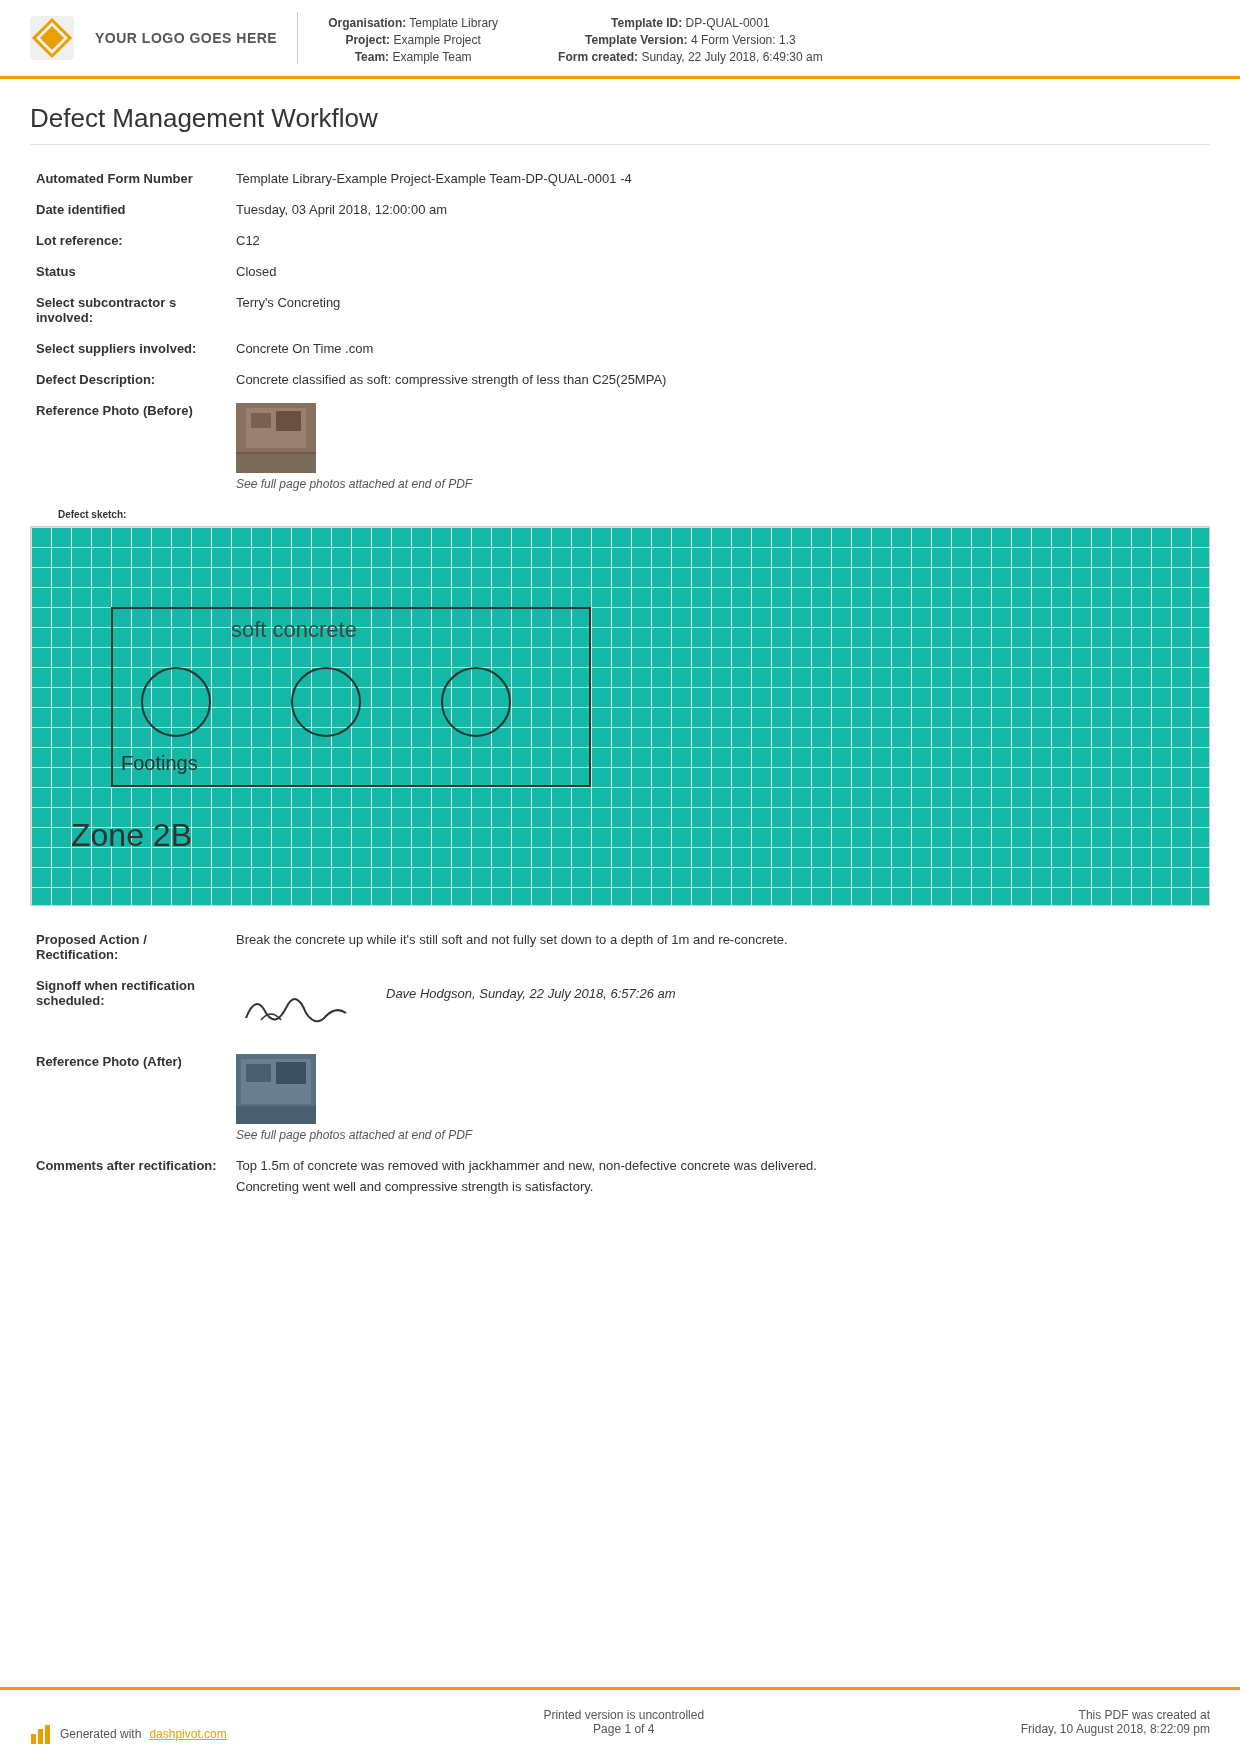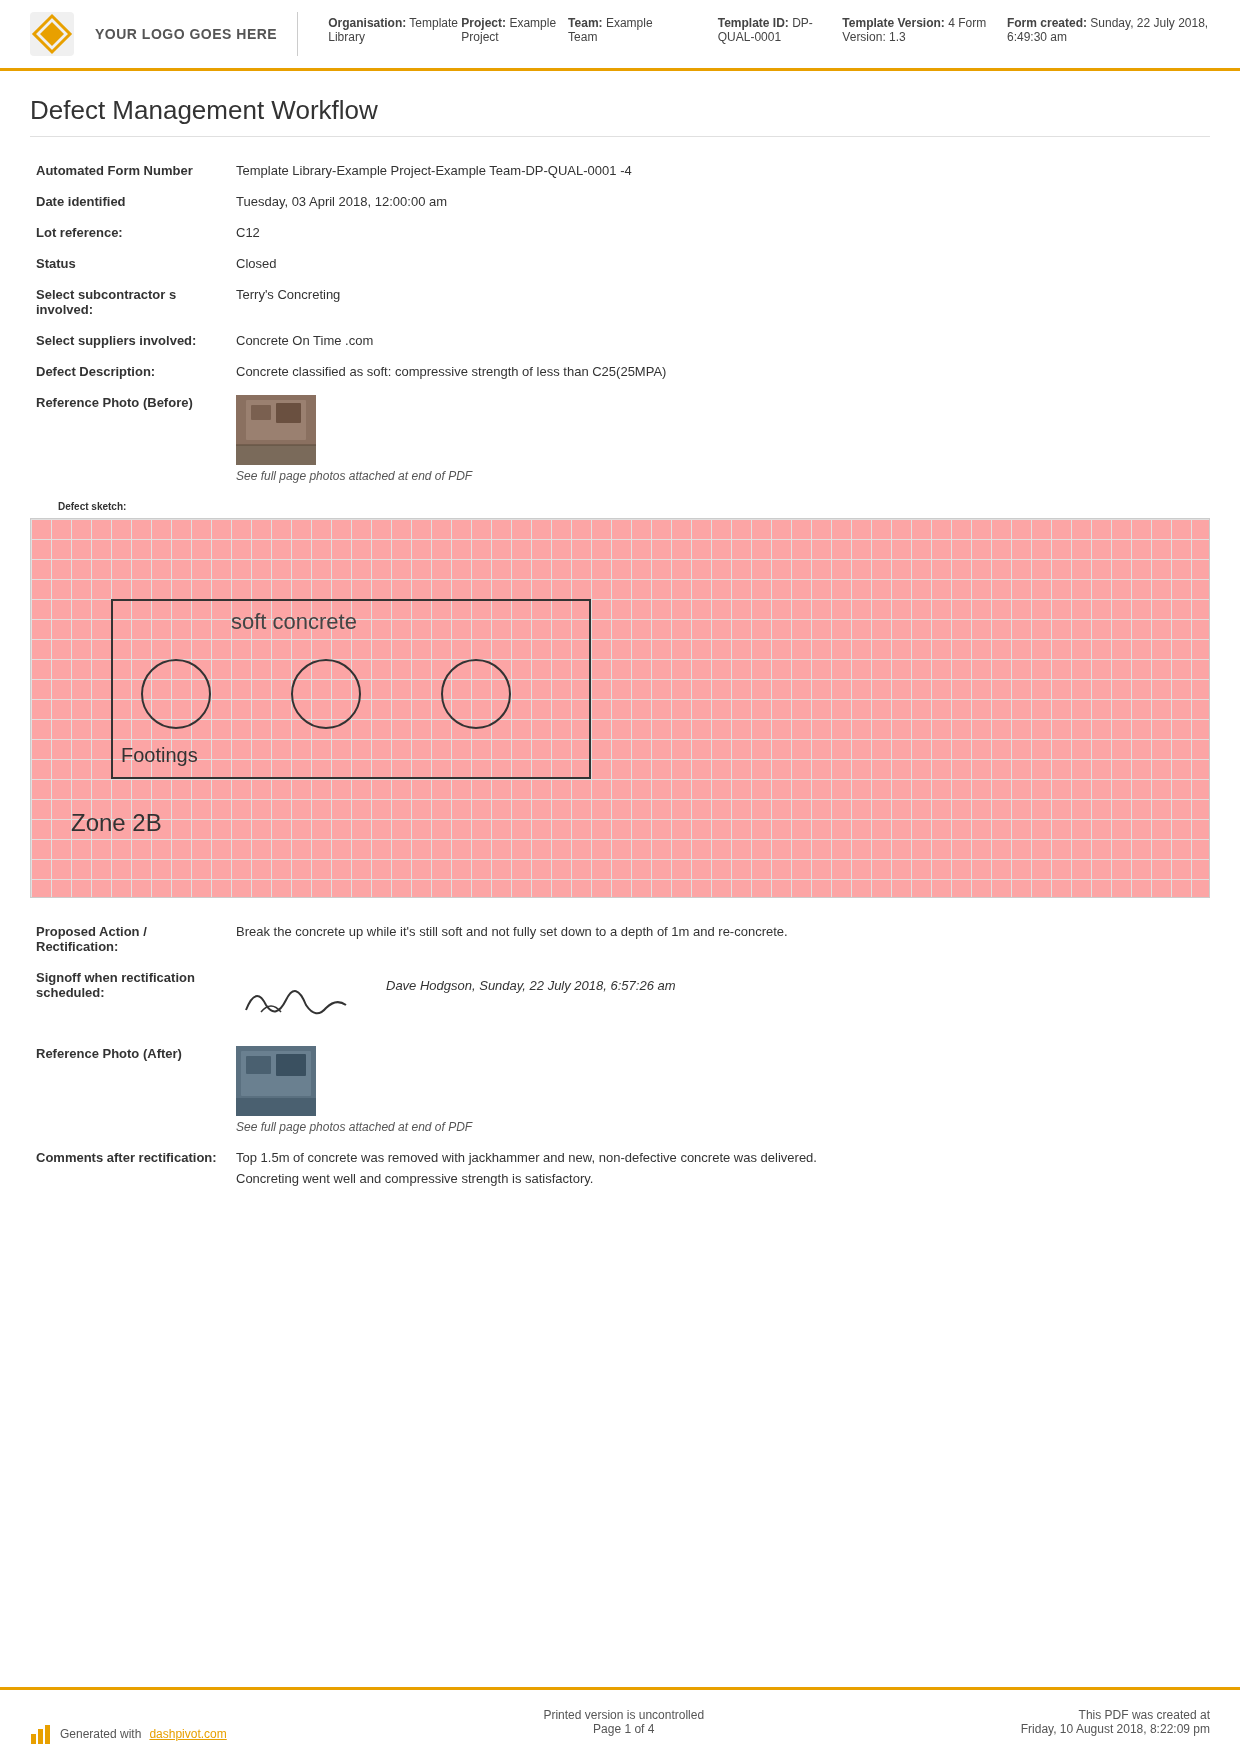--- a/index.html
+++ b/index.html
@@ -48,21 +48,23 @@
     }
     .header-meta {
       flex: 1;
       display: flex;
       gap: 60px;
       align-items: flex-start;
       padding-top: 4px;
     }
     .meta-col {
       display: flex;
+      flex-direction: column;
       gap: 3px;
+      align-items: center;
     }
     .meta-row {
       font-size: 12px;
       color: #444;
     }
     .meta-row strong {
       font-weight: bold;
     }
 
     
@@ -103,21 +105,21 @@
 
     
     .sketch-label {
       font-weight: bold;
       font-size: 10px;
       margin-bottom: 6px;
       padding-left: 28px;
     }
     .sketch-container {
       border: 1px solid #ccc;
-      background: #fca5a5;
+      background: #14b8a6;
       width: 100%;
       height: 380px;
       position: relative;
       margin-bottom: 18px;
       overflow: hidden;
     }
     
     .sketch-grid {
       position: absolute;
       top: 0; left: 0; right: 0; bottom: 0;
@@ -163,21 +165,21 @@
       position: absolute;
       top: 225px;
       left: 90px;
       font-size: 20px;
       color: #333;
     }
     .sketch-label-zone {
       position: absolute;
       top: 290px;
       left: 40px;
-      font-size: 24px;
+      font-size: 32px;
       color: #333;
     }
     .photo-placeholder {
       width: 80px;
       height: 70px;
       background: linear-gradient(135deg, #8a6a5a 0%, #b08060 40%, #c09070 60%, #7a5a4a 100%);
       display: flex;
       align-items: center;
       justify-content: center;
     }

